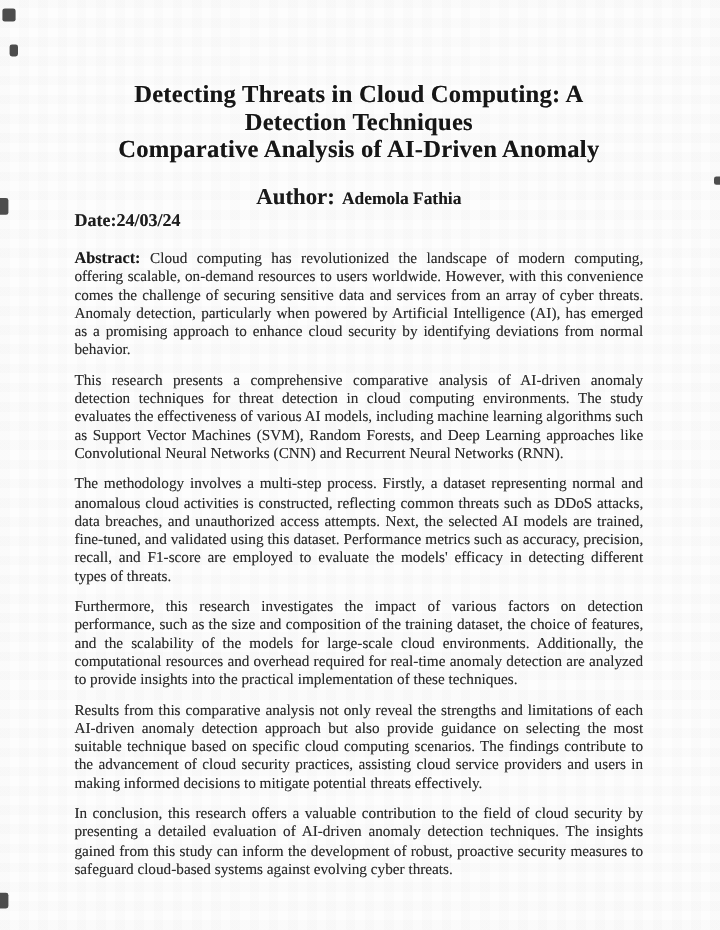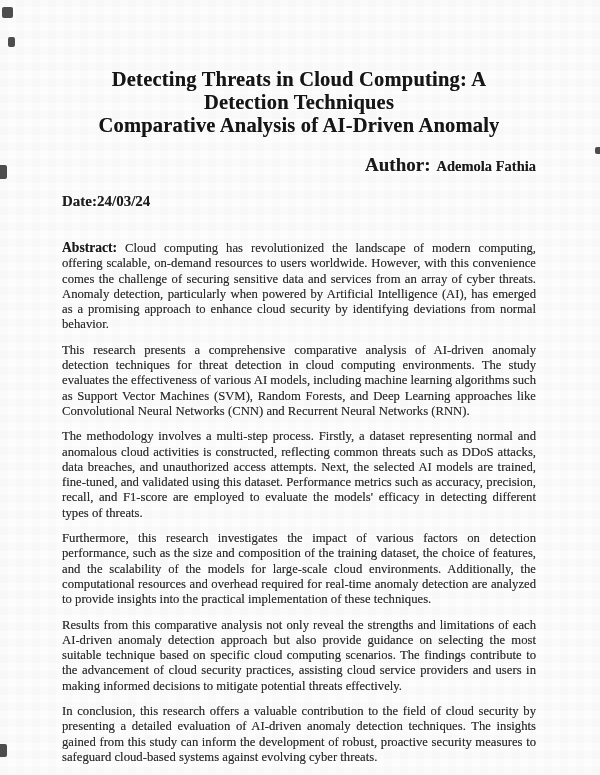--- a/index.html
+++ b/index.html
@@ -31,49 +31,48 @@
     font-size: 20.5px;
     line-height: 23px;
     font-weight: 700;
     color: #161616;
     letter-spacing: 0.2px;
     text-shadow: 0 0 0.4px rgba(30,30,30,0.55);
   }
   .paper-title span { display: block; }
   .author-line {
     margin-top: 17px;
-    text-align: right;
+    text-align: center;
     color: #1a1a1a;
     text-shadow: 0 0 0.4px rgba(30,30,30,0.5);
   }
   .author-label {
     font-weight: 700;
     font-size: 19px;
   }
   .author-name {
     font-weight: 700;
     font-size: 14.5px;
     margin-left: 6px;
   }
   .date-line {
-    margin-top: 17px;
     font-size: 15px;
     font-weight: 700;
     color: #1e1e1e;
     text-shadow: 0 0 0.4px rgba(30,30,30,0.5);
   }
   .body-text p {
     margin: 10px 0;
     font-size: 12.7px;
     line-height: 15.3px;
     text-align: justify;
     color: #2d2d2d;
     text-shadow: 0 0 0.35px rgba(55,55,55,0.55);
   }
-  .body-text p.abstract-para { margin-top: 30px; }
+  .body-text p.abstract-para { margin-top: 14px; }
   .abstract-label {
     font-weight: 700;
     font-size: 13.6px;
     color: #1a1a1a;
   }
   
   .scan-mark {
     position: absolute;
     background: #343434;
     border-radius: 2px;

